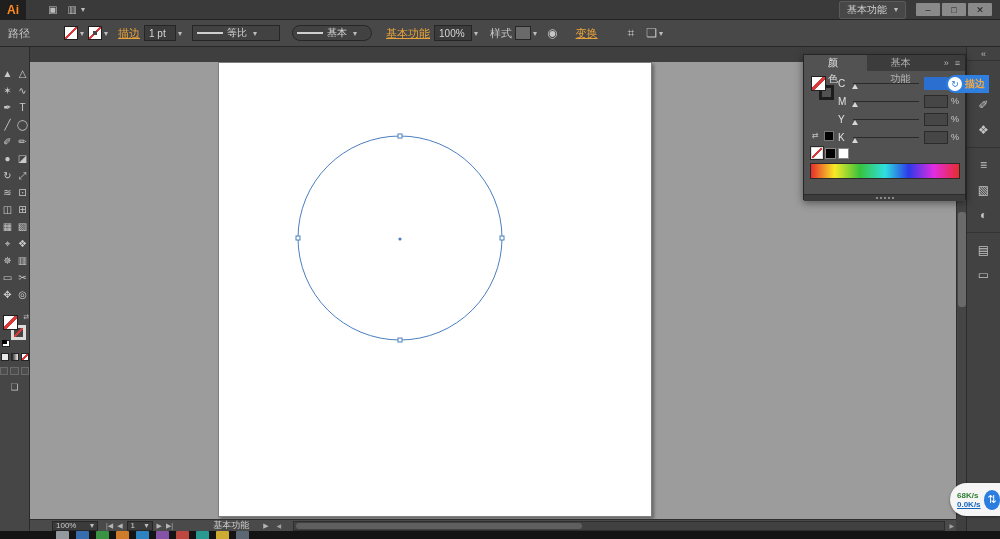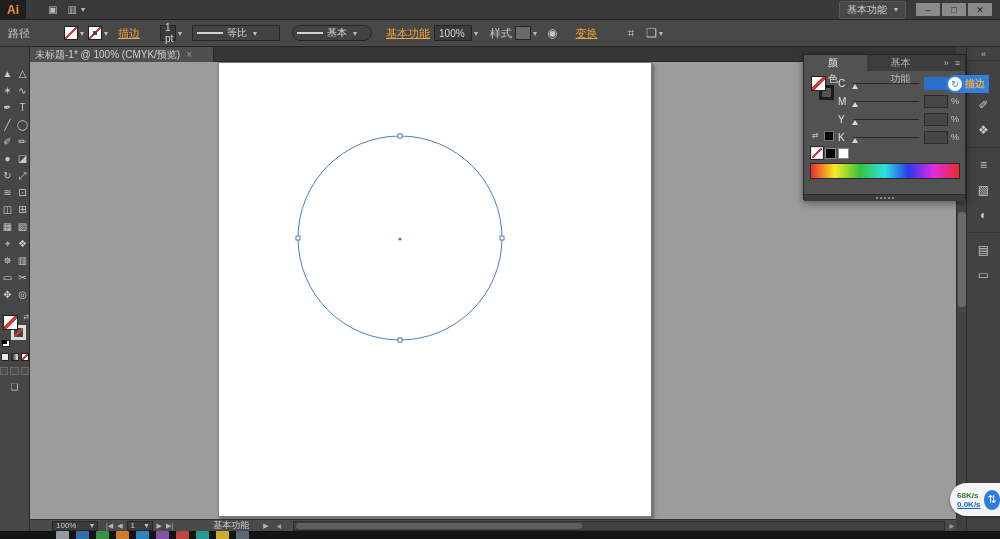--- a/index.html
+++ b/index.html
@@ -191,21 +191,21 @@
     <span class="cb-label">路径</span>
     <span style="display:flex;align-items:center;margin-left:34px;">
       <span class="swatch-none"></span>
       <span class="caret">▾</span>
     </span>
     <span style="display:flex;align-items:center;margin-left:4px;">
       <span class="swatch-none swatch-ring"></span>
       <span class="caret">▾</span>
     </span>
     <span class="cb-link" style="margin-left:10px;">描边</span>
-    <span class="cb-field" style="margin-left:20px;width:16px;">1 pt</span>
+    <span class="cb-field" style="margin-left:4px;width:32px;">1 pt</span>
     <span class="caret">▾</span>
     <span class="cb-select" style="margin-left:10px;width:88px;">
       <i class="line-preview"></i>
       <span>等比</span>
       <span class="caret">▾</span>
     </span>
     <span class="cb-select" style="margin-left:12px;width:80px;border-radius:8px;">
       <i class="line-preview"></i>
       <span>基本</span>
       <span class="caret">▾</span>
@@ -355,26 +355,20 @@
     <div class="mode-row">
       <span class="draw-btn"></span>
       <span class="draw-btn"></span>
       <span class="draw-btn"></span>
     </div>
     <div class="screen-row">
         <span>❏</span>
       </div>
   </div>
 
-  <div class="tabbar">
-    <div class="doc-tab">
-      <span style="overflow:hidden;white-space:nowrap;">未标题-1* @ 100% (CMYK/预览)</span>
-      <span class="close">×</span>
-    </div>
-  </div>
 
   <div class="viewport">
     <div class="artboard"></div>
     <svg class="art-svg" width="926" height="457">
       <circle fill="none" stroke-width="1" cx="370" cy="176" r="102" stroke="#4a7fc1"></circle>
       <circle cx="370" cy="177" r="1.6" fill="#4a7fc1"></circle>
       <rect x="368" y="72" width="4" height="4" fill="#ffffff" stroke="#4a7fc1" stroke-width="1"></rect>
       <rect x="368" y="276" width="4" height="4" fill="#ffffff" stroke="#4a7fc1" stroke-width="1"></rect>
       <rect x="266" y="174" width="4" height="4" fill="#ffffff" stroke="#4a7fc1" stroke-width="1"></rect>
       <rect x="470" y="174" width="4" height="4" fill="#ffffff" stroke="#4a7fc1" stroke-width="1"></rect>

